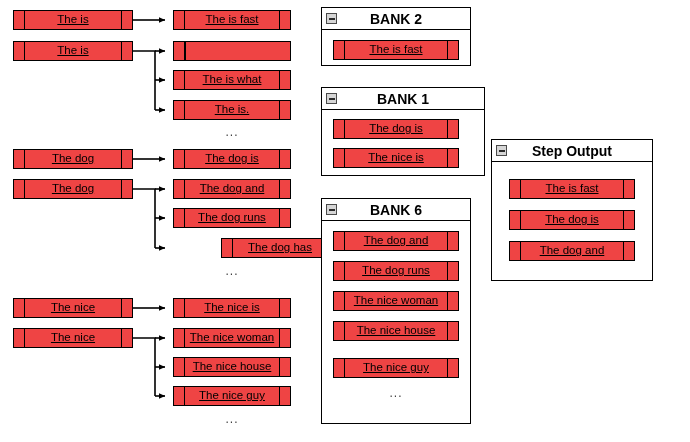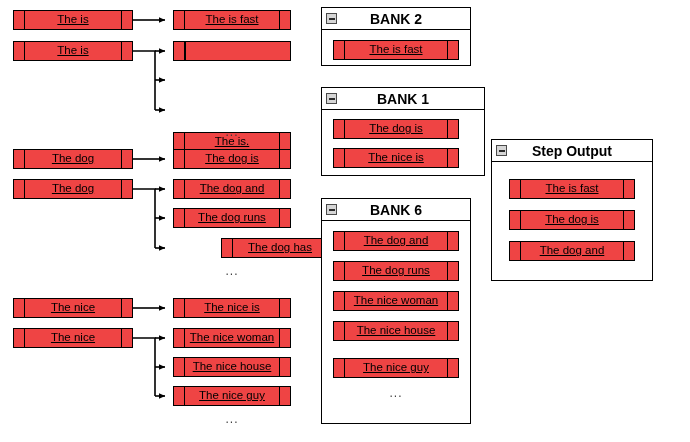--- a/index.html
+++ b/index.html
@@ -174,21 +174,26 @@
 
   <div class="seqbox" style="left:173px; top:10px; width:118px; height:20px;">
     <span class="cap left"></span>
     <span class="body">The is fast</span>
     <span class="cap right"></span>
   </div>
   <div class="seqbox" style="left:173px; top:41px; width:118px; height:20px;">
     <span class="cap left"></span>
     <span class="cap right"></span>
   </div>
-  <div class="seqbox" style="left:173px; top:100px; width:118px; height:20px;margin-top:32px;">
+  <div class="seqbox" style="left:173px; top:70px; width:118px; height:20px;">
+    <span class="cap left"></span>
+    <span class="body">The is what</span>
+    <span class="cap right"></span>
+  </div>
+  <div class="seqbox" style="left:173px; top:100px; width:118px; height:20px;">
     <span class="cap left"></span>
     <span class="body">The is.</span>
     <span class="cap right"></span>
   </div>
   <div class="ellipsis" style="left:173px; top:126px; width:118px;">...</div>
 
   <div class="seqbox" style="left:13px; top:149px; width:120px; height:20px;">
     <span class="cap left"></span>
     <span class="body">The dog</span>
     <span class="cap right"></span>

